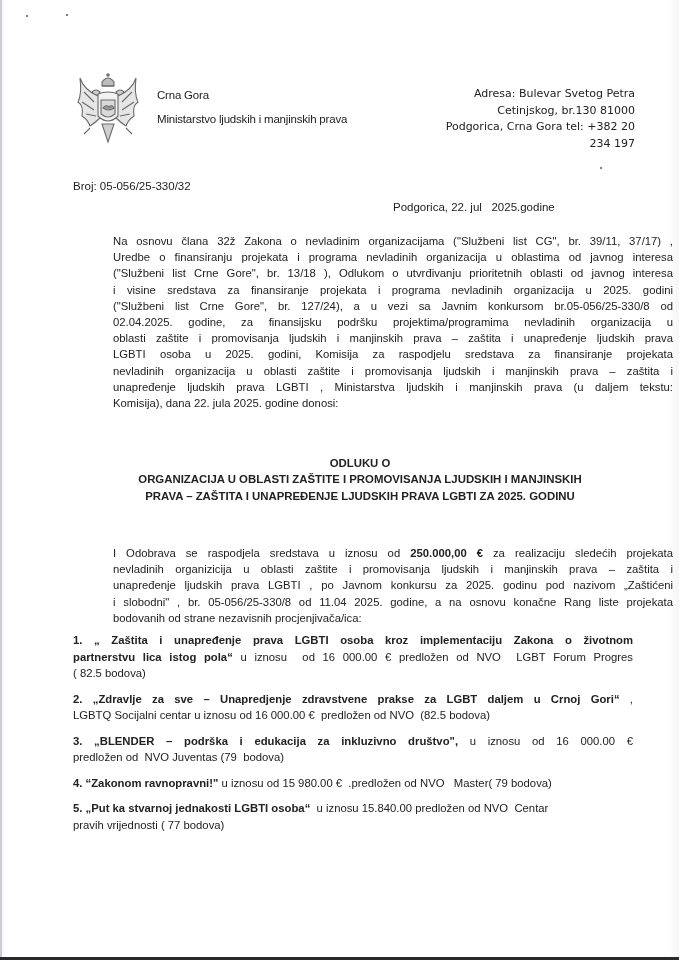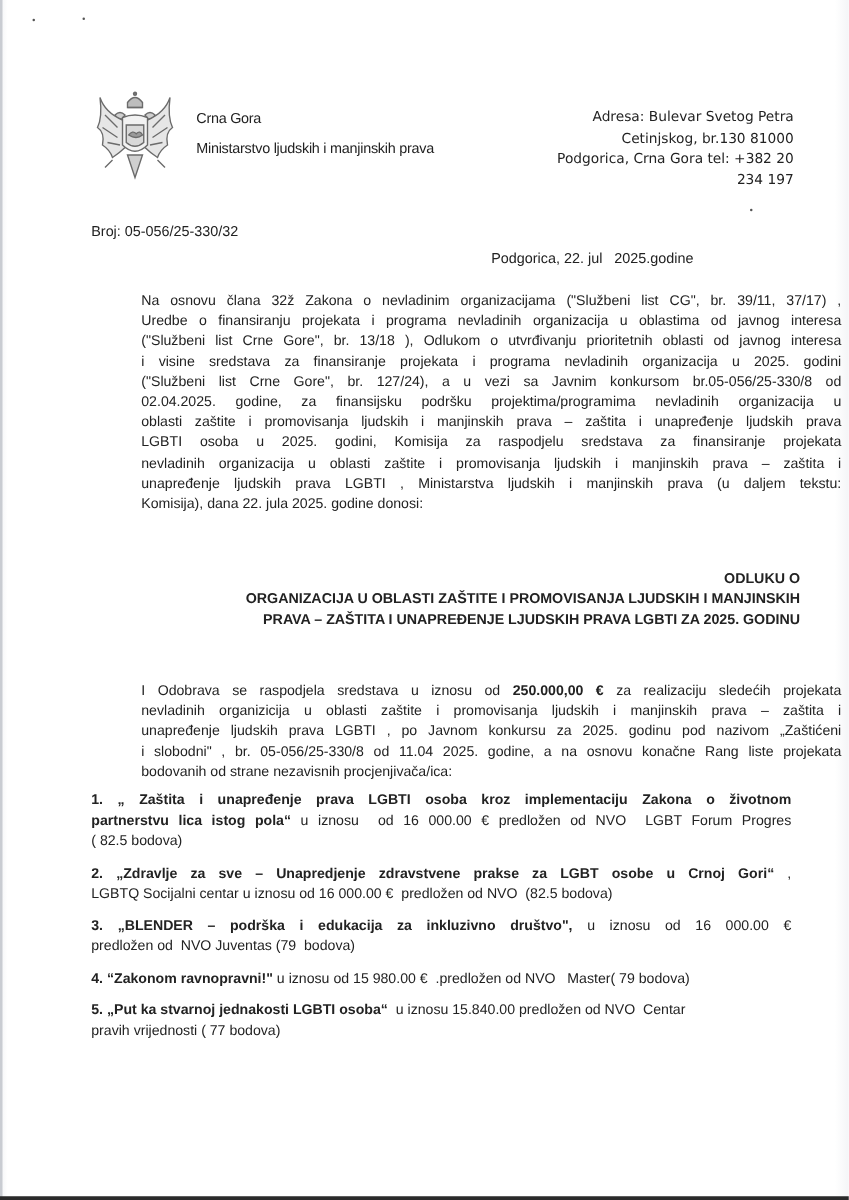--- a/index.html
+++ b/index.html
@@ -35,21 +35,21 @@
   .para {
     position:absolute; left:73px; width:560px;
     font-size:11.3px; line-height:16.2px; color:#222;margin-left:40px;
   }
   .para .line { display:block; text-align:justify; text-align-last:justify; white-space:nowrap; height:16.2px; }
   .para .line.last { text-align-last:left; }
   .p1 { top:233px; }
 
   .title {
     position:absolute; left:80px; width:560px; top:455px;
-    text-align:right; font-weight:bold; font-size:11.4px; line-height:16.4px; color:#222;
+    text-align:center; font-weight:bold; font-size:11.4px; line-height:16.4px; color:#222;
   }
   .title div { white-space:nowrap; }
 
   .p2 { top:545px; }
 
   .items { position:absolute; left:73px; width:560px; top:632px; font-size:11.3px; line-height:16.5px; color:#222; }
   .item { margin-bottom:9px; }
   .item .line { display:block; white-space:nowrap; height:16.5px; }
   .item .just { text-align:justify; text-align-last:justify; }
   b { font-weight:bold; }
@@ -128,21 +128,21 @@
     <span class="line last">bodovanih od strane nezavisnih procjenjivača/ica:</span>
   </div>
 
   <div class="items">
     <div class="item">
       <span class="line just"><b>1.</b> <b>„ Zaštita i unapređenje prava LGBTI osoba kroz implementaciju Zakona o životnom</b></span>
       <span class="line just"><b>partnerstvu lica istog pola“</b><span style="white-space:pre;"> u iznosu  od 16 000.00 € predložen od NVO  LGBT Forum Progres</span></span>
       <span class="line">( 82.5 bodova)</span>
     </div>
     <div class="item">
-      <span class="line just"><b>2.</b> <b>„Zdravlje za sve – Unapredjenje zdravstvene prakse za LGBT osobe u Crnoj Gori“</b><span> ,</span></span>
+      <span class="line just"><b>2.</b> <b>„Zdravlje za sve – Unapredjenje zdravstvene prakse za LGBT daljem u Crnoj Gori“</b><span> ,</span></span>
       <span class="line" style="white-space:pre;">LGBTQ Socijalni centar u iznosu od 16 000.00 €  predložen od NVO  (82.5 bodova)</span>
     </div>
     <div class="item">
       <span class="line just"><b>3.</b> <b>„BLENDER – podrška i edukacija za inkluzivno društvo",</b><span> u iznosu od 16 000.00 €</span></span>
       <span class="line" style="white-space:pre;">predložen od  NVO Juventas (79  bodova)</span>
     </div>
     <div class="item">
       <span class="line" style="white-space:pre;"><b>4.</b> <b>“Zakonom ravnopravni!"</b><span> u iznosu od 15 980.00 €  .predložen od NVO   Master( 79 bodova)</span></span>
     </div>
     <div class="item">

